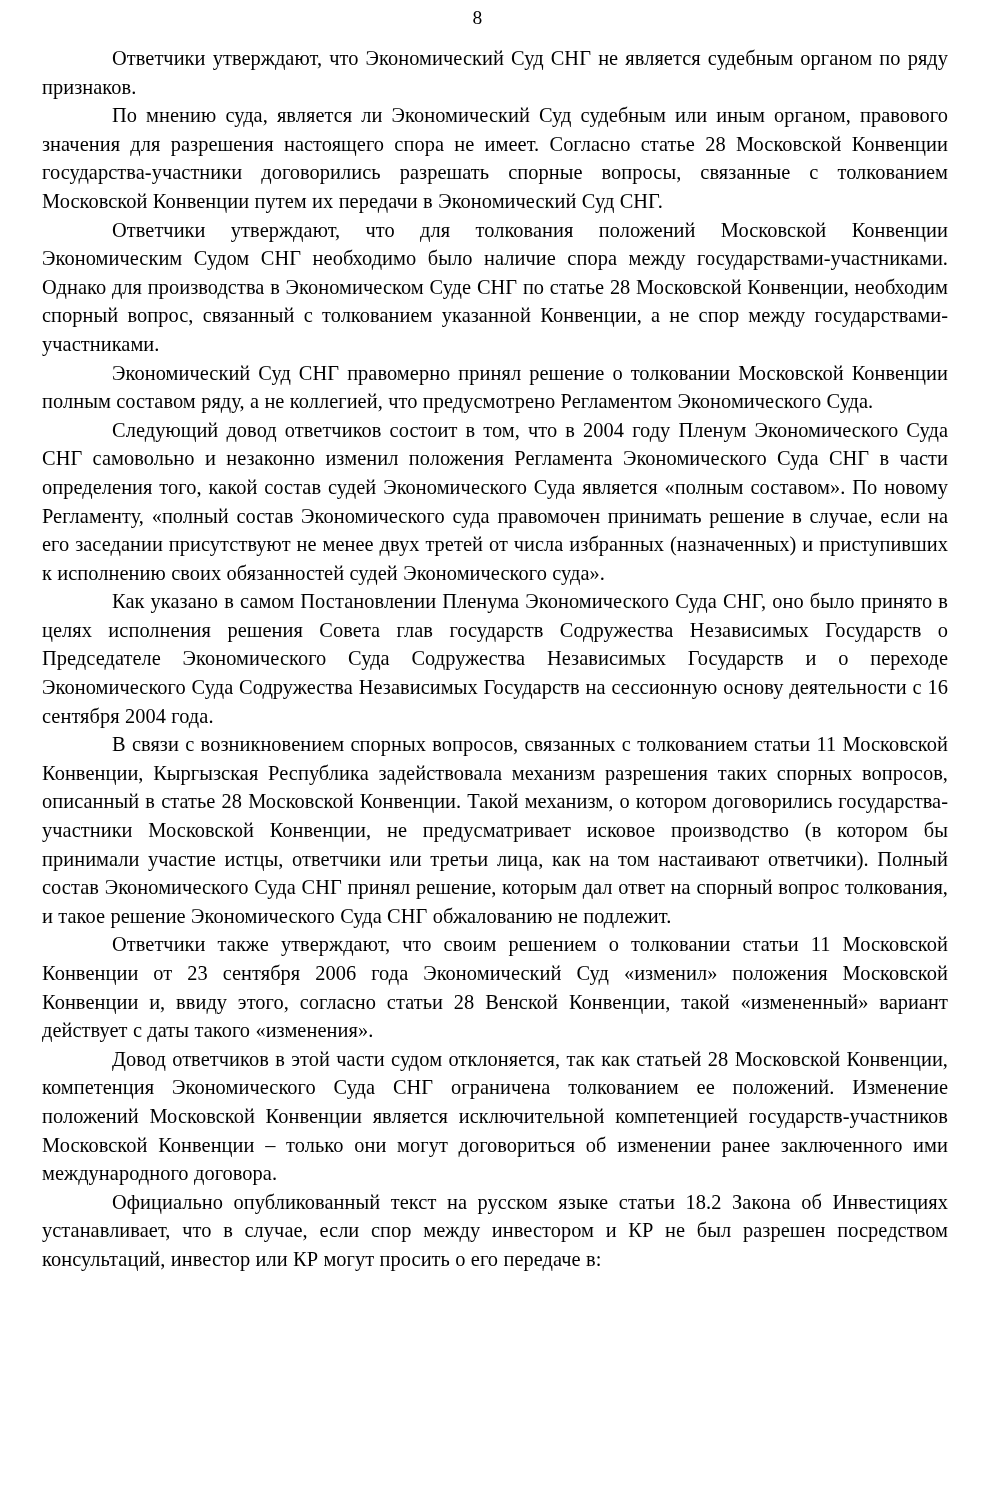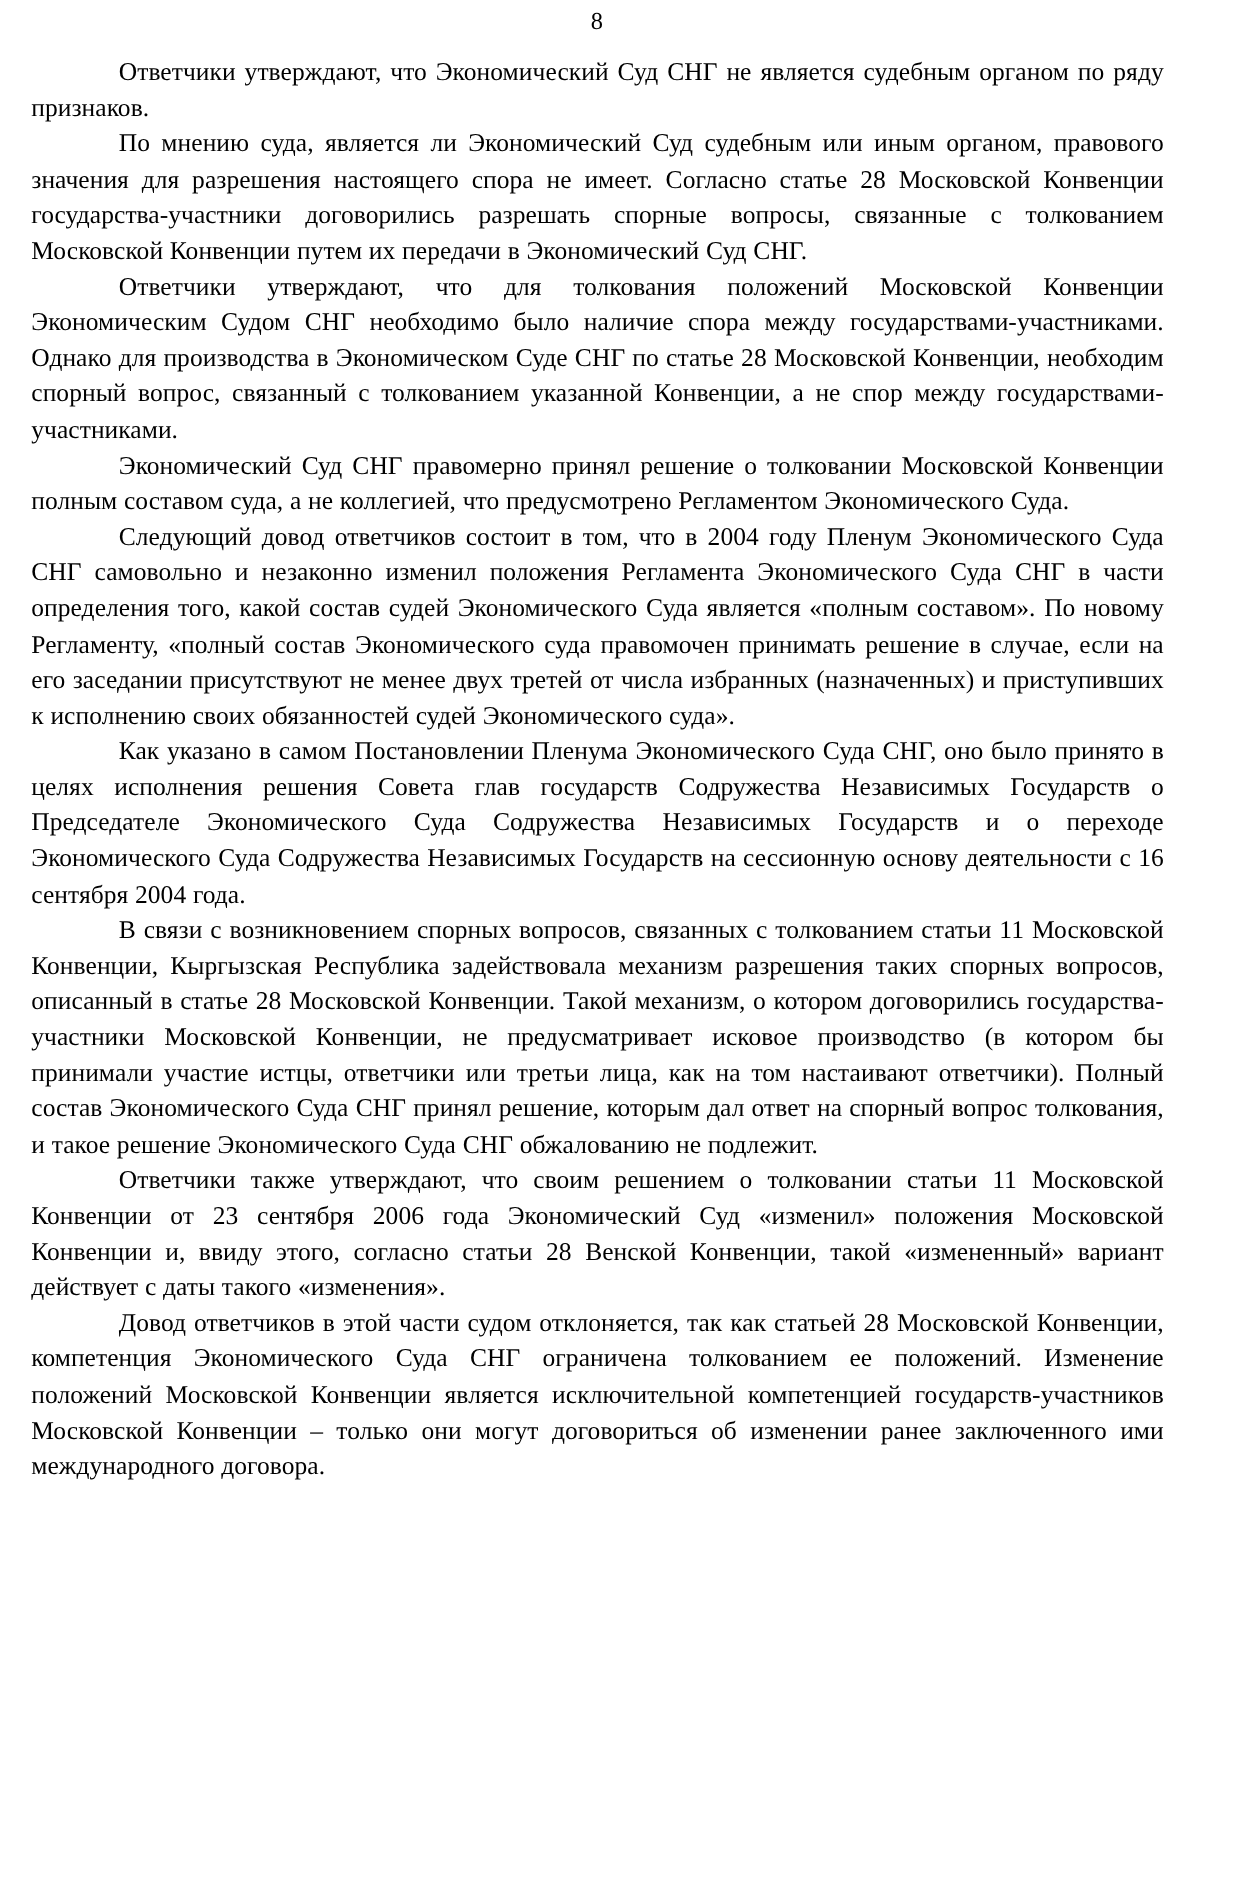--- a/index.html
+++ b/index.html
@@ -26,21 +26,21 @@
     left: 25px;
     width: 905px;
     text-align: center;
     font-size: 19.5px;
     line-height: 24px;
     letter-spacing: 0.1px;
   }
   .body-text {
     position: absolute;
     top: 44px;
-    left: 25px;
+    left: 42px;
     width: 906px;
   }
   .para {
     margin: 0;
     padding: 0;
     text-indent: 70px;
     text-align: justify;
     text-justify: inter-word;
     font-size: 20.4px;
     line-height: 28.6px;
@@ -57,21 +57,22 @@
 <body>
 
 <div class="page">
 
   <div class="page-number">8</div>
 
   <div class="body-text">
     <p class="para">Ответчики утверждают, что Экономический Суд СНГ не является судебным органом по ряду признаков.</p>
     <p class="para">По мнению суда, является ли Экономический Суд судебным или иным органом, правового значения для разрешения настоящего спора не имеет. Согласно статье 28 Московской Конвенции государства-участники договорились разрешать спорные вопросы, связанные с толкованием Московской Конвенции путем их передачи в Экономический Суд СНГ.</p>
     <p class="para">Ответчики утверждают, что для толкования положений Московской Конвенции Экономическим Судом СНГ необходимо было наличие спора между государствами-участниками. Однако  для производства в Экономическом Суде СНГ по статье 28 Московской Конвенции, необходим спорный вопрос, связанный с толкованием указанной Конвенции, а не спор между государствами-участниками.</p>
-    <p class="para">Экономический Суд СНГ правомерно принял решение о толковании Московской Конвенции полным составом суда, а не коллегией, что предусмотрено Регламентом Экономического Суда.</p>
+    <p class="para">Экономический Суд СНГ правомерно принял решение о толковании Московской Конвенции полным составом ряду, а не коллегией, что предусмотрено Регламентом Экономического Суда.</p>
     <p class="para">Следующий довод ответчиков состоит в том, что в 2004 году Пленум Экономического Суда СНГ самовольно и незаконно изменил положения Регламента Экономического Суда СНГ в части определения того, какой состав судей Экономического Суда является «полным составом». По новому Регламенту, «полный состав Экономического суда правомочен принимать решение в случае, если на его заседании присутствуют не менее двух третей от числа избранных (назначенных) и приступивших к исполнению своих обязанностей судей Экономического суда».</p>
     <p class="para">Как указано в самом Постановлении Пленума Экономического Суда СНГ, оно было принято в целях исполнения решения Совета глав государств Содружества Независимых Государств о Председателе Экономического Суда Содружества Независимых Государств и о переходе Экономического Суда Содружества Независимых Государств на сессионную основу деятельности с 16 сентября 2004 года.</p>
     <p class="para">В связи с возникновением спорных вопросов, связанных с толкованием статьи 11 Московской Конвенции, Кыргызская Республика задействовала механизм разрешения таких спорных вопросов, описанный в статье 28 Московской Конвенции. Такой механизм, о котором договорились государства-участники Московской Конвенции, не предусматривает исковое производство (в котором бы принимали участие истцы, ответчики или третьи лица, как на том настаивают ответчики). Полный состав Экономического Суда СНГ принял решение, которым дал ответ на спорный вопрос толкования, и такое решение Экономического Суда СНГ обжалованию не подлежит.</p>
     <p class="para">Ответчики также утверждают, что своим решением о толковании статьи 11 Московской Конвенции от 23 сентября 2006 года Экономический Суд «изменил» положения Московской Конвенции и, ввиду этого, согласно статьи 28 Венской Конвенции, такой «измененный» вариант действует с даты такого «изменения».</p>
     <p class="para">Довод ответчиков в этой части судом отклоняется, так как статьей 28 Московской Конвенции, компетенция Экономического Суда СНГ ограничена толкованием ее положений. Изменение положений Московской Конвенции является исключительной компетенцией государств-участников Московской Конвенции – только они могут договориться об изменении ранее заключенного ими международного договора.</p>
+    <p class="para">Официально опубликованный текст на русском языке статьи 18.2 Закона об Инвестициях устанавливает, что в случае, если спор между инвестором и КР не был разрешен посредством консультаций, инвестор или КР могут просить о его передаче в:</p>
   </div>
 
 </div>
 
 </body></html>

